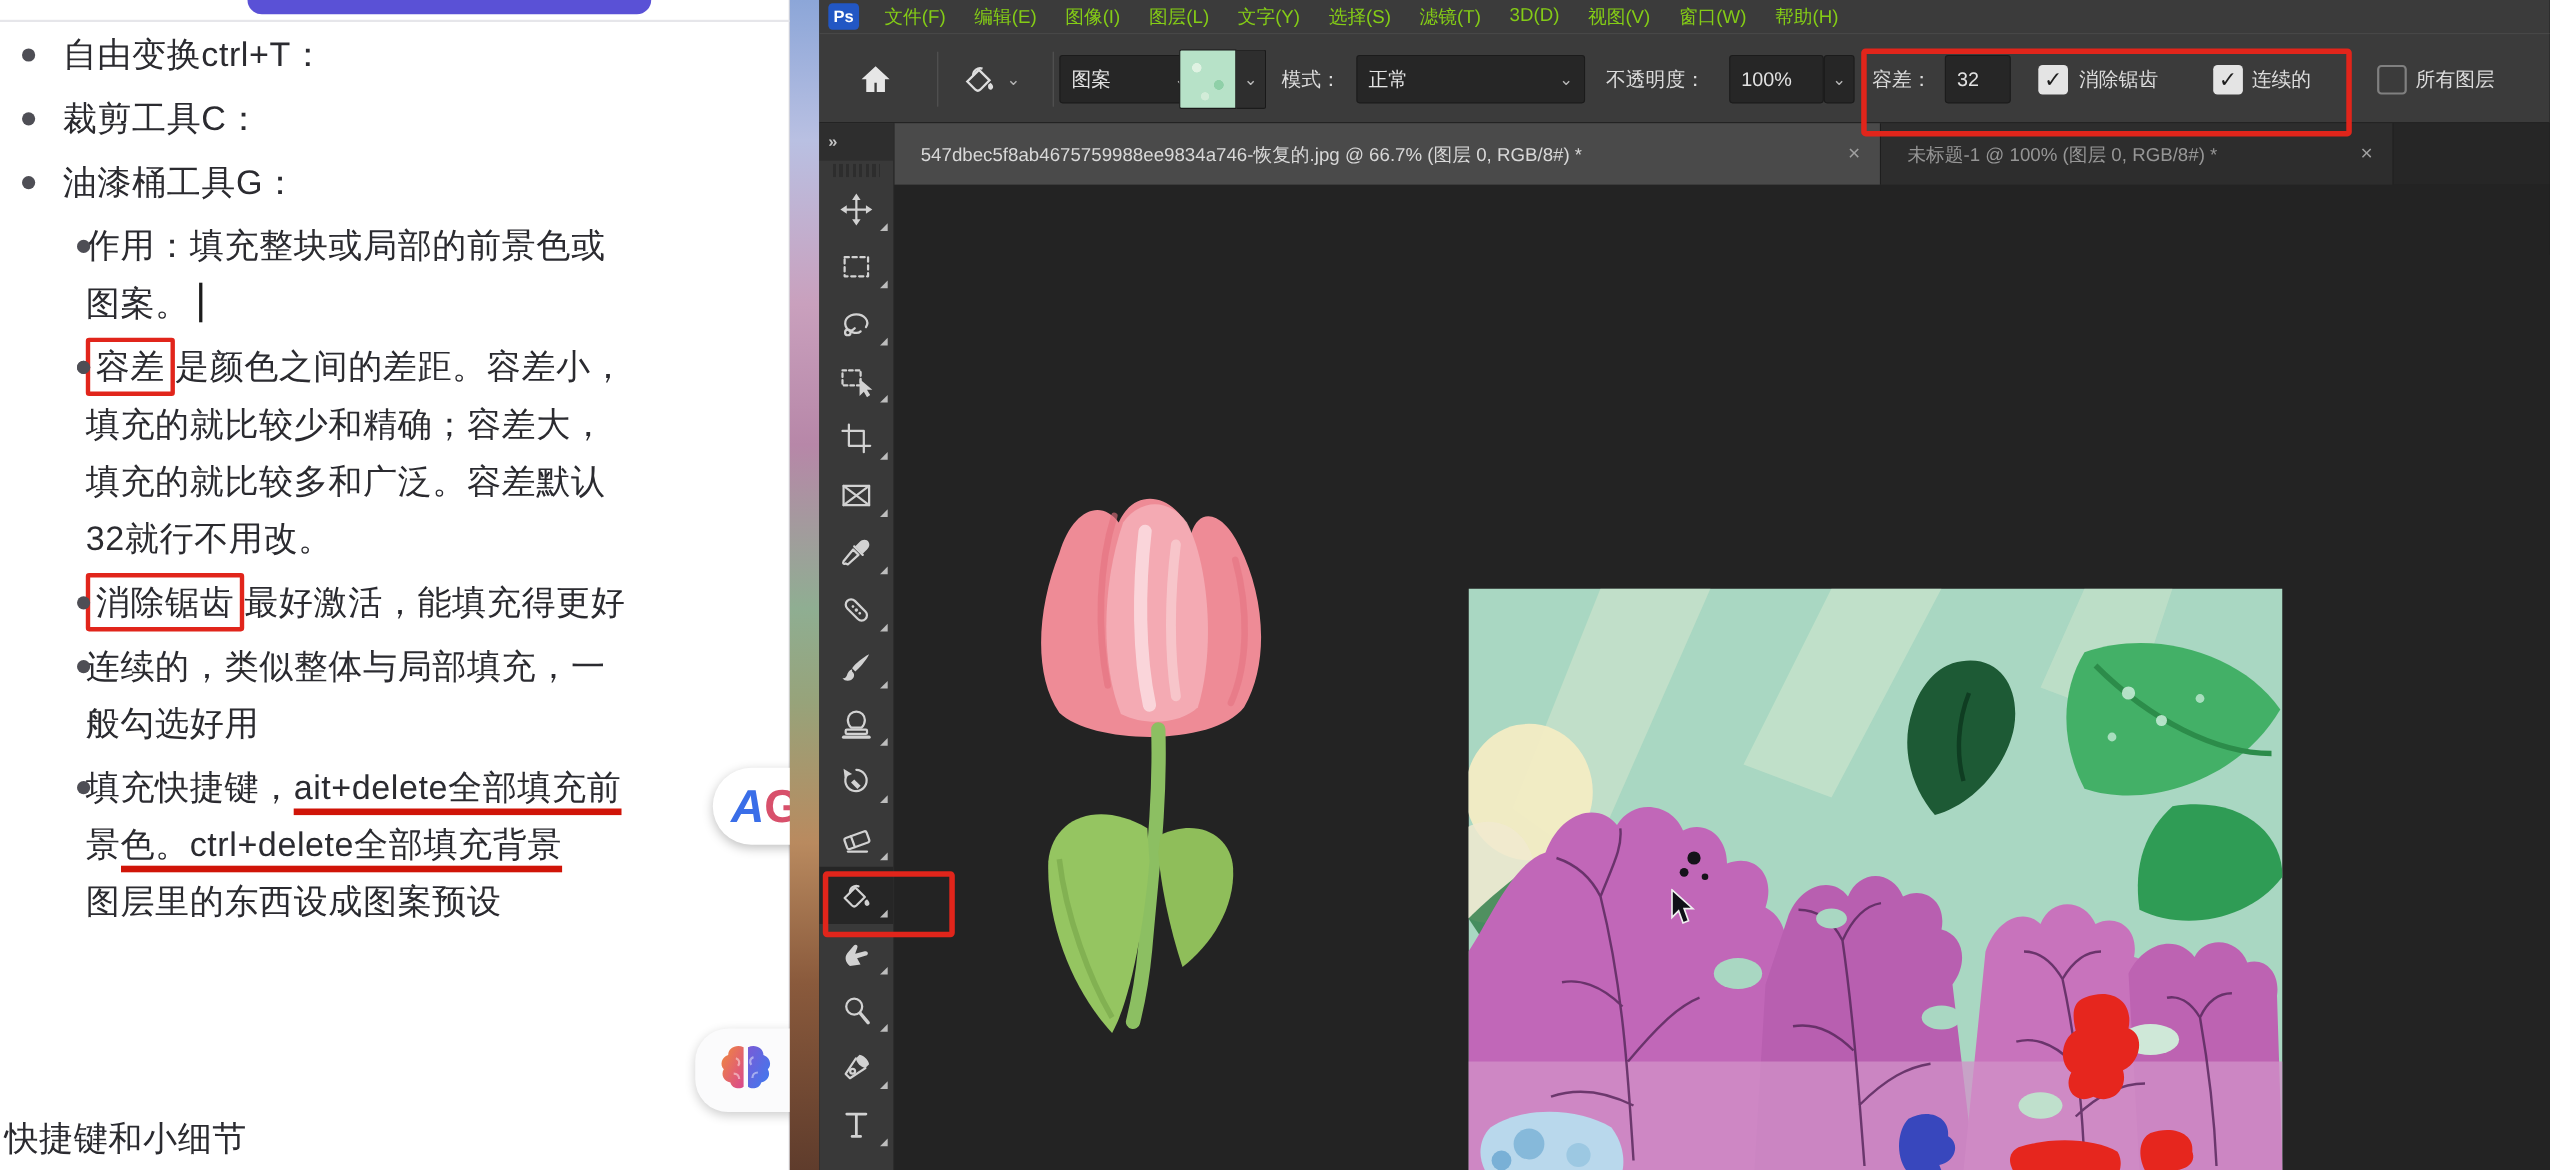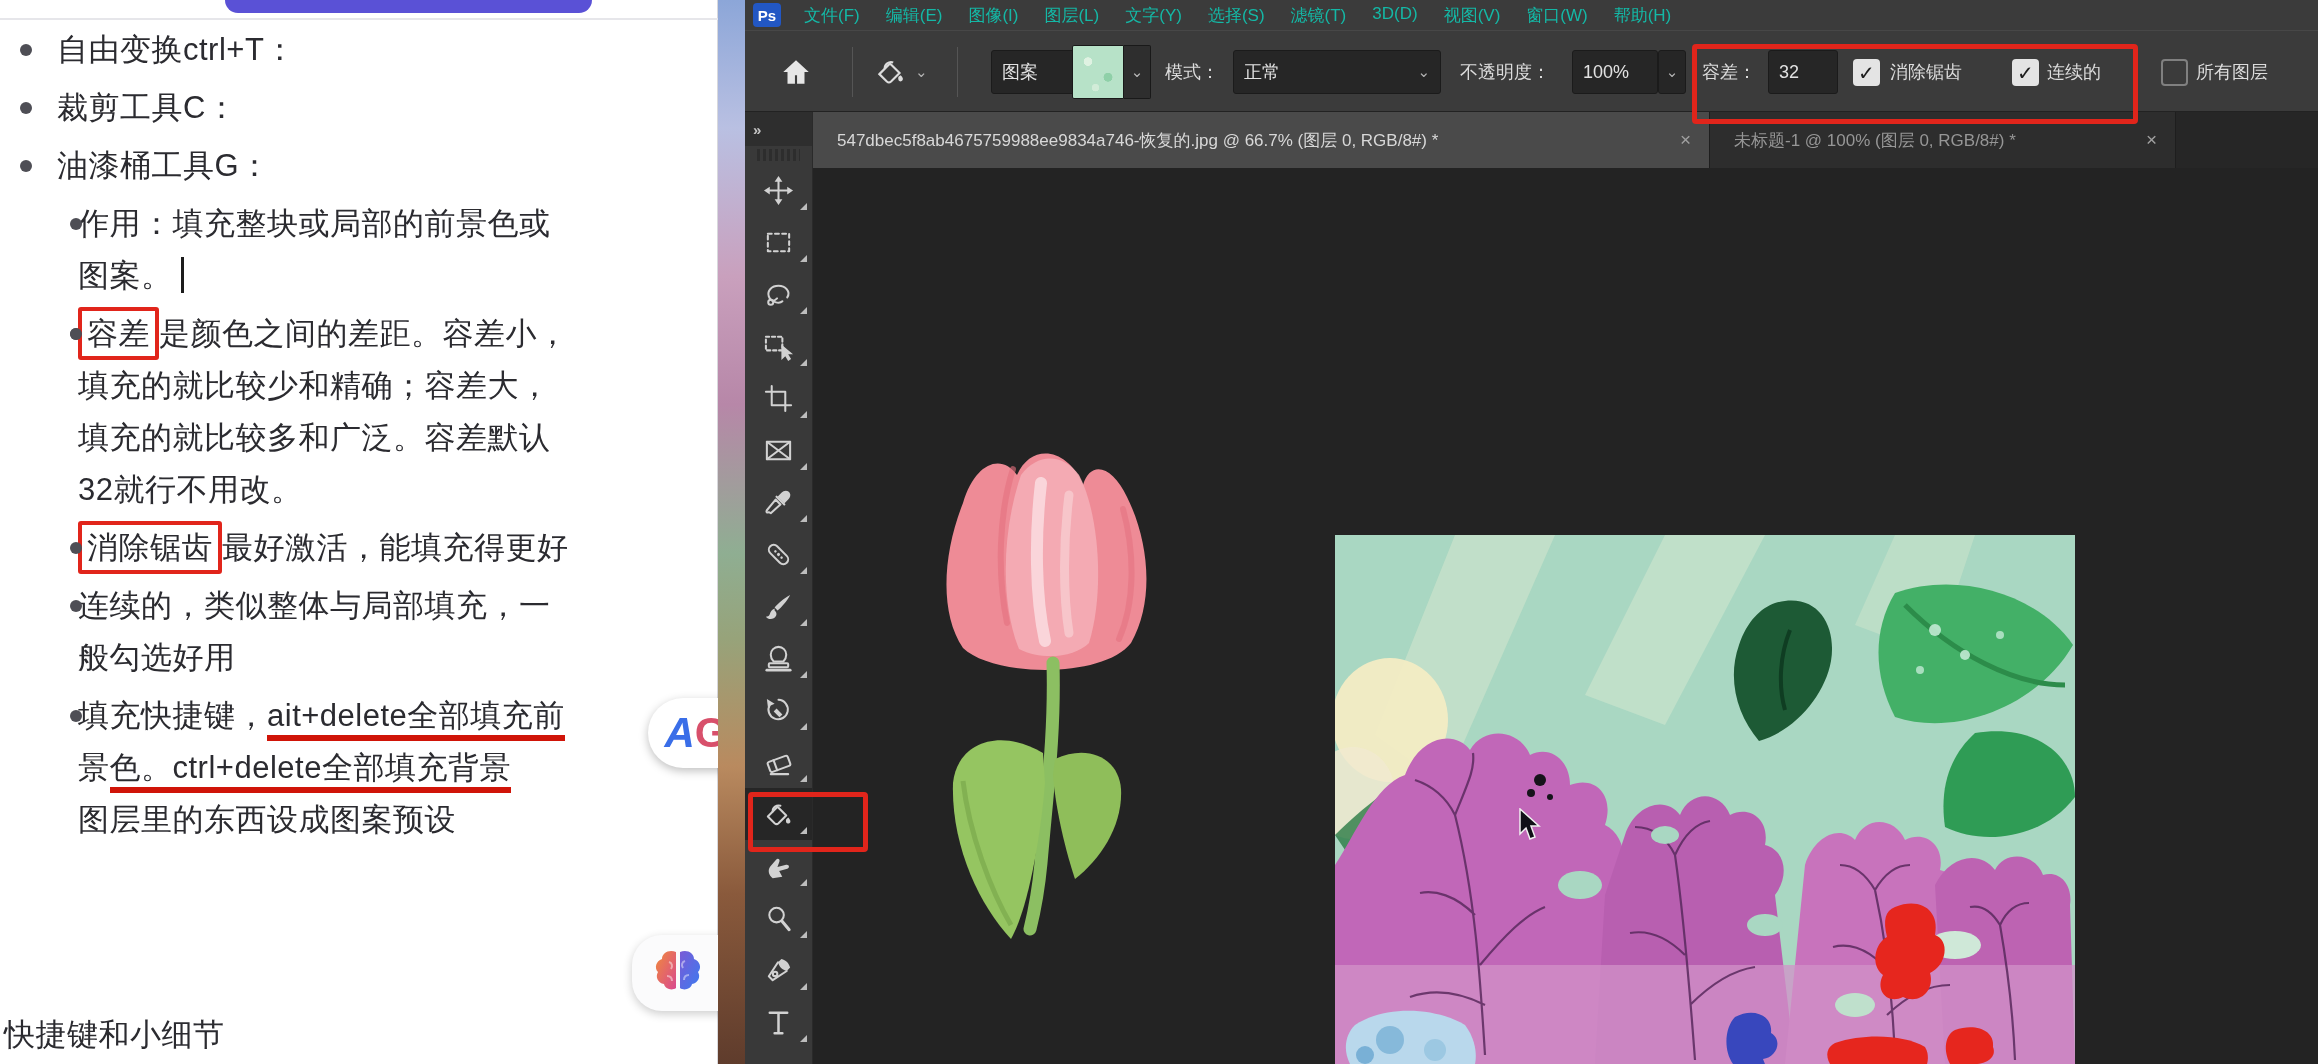--- a/index.html
+++ b/index.html
@@ -27,21 +27,21 @@
   .brain-badge{position:absolute;left:632px;top:935px;width:92px;height:76px;background:#fbfbfc;border-radius:30px 0 0 30px;box-shadow:0 3px 10px rgba(0,0,0,.2);display:flex;align-items:center;justify-content:center;}
 
   
   .wallpaper{position:absolute;left:718px;top:0;width:27px;height:1064px;
     background:linear-gradient(180deg,#8ca6d8 0%,#b9c0e2 12%,#c9a0bd 26%,#b787a8 38%,#8fae92 52%,#97a37a 60%,#b98a5f 72%,#8a5a3c 84%,#5f3c2c 100%);}
 
   
   .ps{position:absolute;left:745px;top:0;width:1573px;height:1064px;background:#232323;}
   .menubar{position:absolute;left:0;top:0;width:100%;height:30px;background:var(--chrome);display:flex;align-items:center;padding-left:8px;}
   .ps-logo{width:28px;height:24px;background:#2257c4;border-radius:4px;color:#fff;font-weight:bold;font-size:15px;display:flex;align-items:center;justify-content:center;margin-right:10px;}
-  .menu-item{color:#14b8a6;font-size:17px;padding:0 13px;white-space:nowrap;}
+  .menu-item{color:#84cc16;font-size:17px;padding:0 13px;white-space:nowrap;}
 
   .optionsbar{position:absolute;left:0;top:30px;width:100%;height:82px;background:var(--chrome);border-top:1px solid #474747;border-bottom:1px solid #222;}
   .ob{position:absolute;top:0;height:82px;display:flex;align-items:center;color:#dcdcdc;font-size:18px;}
   .ob-sep{position:absolute;top:16px;width:1px;height:50px;background:#555;}
   .field{background:var(--field);border:1px solid #1b1b1b;border-radius:3px;color:#e2e2e2;font-size:18px;display:flex;align-items:center;padding:0 10px;height:44px;position:absolute;top:19px;}
   .chev{color:#b5b5b5;font-size:15px;margin-left:auto;padding-left:8px;}
   .pattern-thumb{position:absolute;left:327px;top:14px;width:52px;height:54px;border:1px solid #191919;border-radius:2px 0 0 2px;
     background:radial-gradient(circle at 30% 30%,#dff2e2 0 8%,transparent 9%),radial-gradient(circle at 70% 60%,#8fd0a8 0 9%,transparent 10%),radial-gradient(circle at 45% 80%,#d2ecd8 0 7%,transparent 8%),#b7e2c8;}
   .pattern-chev{position:absolute;left:379px;top:14px;width:27px;height:54px;background:#2e2e2e;border:1px solid #191919;border-left:none;border-radius:0 2px 2px 0;display:flex;align-items:center;justify-content:center;color:#bbb;font-size:15px;}
   .checkbox{position:absolute;top:28px;width:27px;height:27px;border-radius:4px;display:flex;align-items:center;justify-content:center;font-size:20px;font-weight:bold;color:#1e1e1e;}
@@ -178,42 +178,42 @@
       <div class="ob-sep" style="left:107px;"></div>
       <div class="ob" style="left:128px;">
         <svg width="34" height="34" viewBox="0 0 32 32" style="stroke:#ddd;fill:none;stroke-width:2;">
           <path d="M6 18 16 8l9 9-8 8a3 3 0 0 1-4 0z"></path>
             <path d="M11 13a6 6 0 0 1 8-6"></path>
             <path d="M26 19c2 2 3 4 1 5.5s-4-1-3-4z" fill="#ddd" stroke="none"></path>
         </svg>
         <span class="chev">⌄</span>
       </div>
       <div class="ob-sep" style="left:212px;"></div>
-      <div class="field" style="left:218px;width:128px;margin-left:28px;">
+      <div class="field" style="left:218px;width:128px;">
         <span>图案</span>
         <span class="chev">⌄</span>
       </div>
       <div class="pattern-thumb"></div>
       <div class="pattern-chev">
           <span>⌄</span>
         </div>
       <div class="ob-label" style="left:420px;">模式：</div>
       <div class="field" style="left:488px;width:208px;">
         <span>正常</span>
         <span class="chev">⌄</span>
       </div>
       <div class="ob-label" style="left:715px;">不透明度：</div>
       <div class="field" style="left:827px;width:86px;">
         <span>100%</span>
       </div>
       <div class="field" style="left:913px;width:28px;padding:0;justify-content:center;">
           <span style="color:#b5b5b5;font-size:15px;">⌄</span>
         </div>
       <div class="ob-label" style="left:957px;">容差：</div>
-      <div class="field" style="left:1023px;width:70px;">
+      <div class="field" style="left:1023px;width:60px;">
         <span>32</span>
       </div>
       <div class="checkbox on" style="left:1108px;" id="cb-antialias">✓</div>
       <div class="ob-label" style="left:1145px;">消除锯齿</div>
       <div class="checkbox on" style="left:1267px;" id="cb-contiguous">✓</div>
       <div class="ob-label" style="left:1302px;">连续的</div>
       <div class="checkbox off" style="left:1416px;" id="cb-alllayers"></div>
       <div class="ob-label" style="left:1451px;">所有图层</div>
     </div>
 

